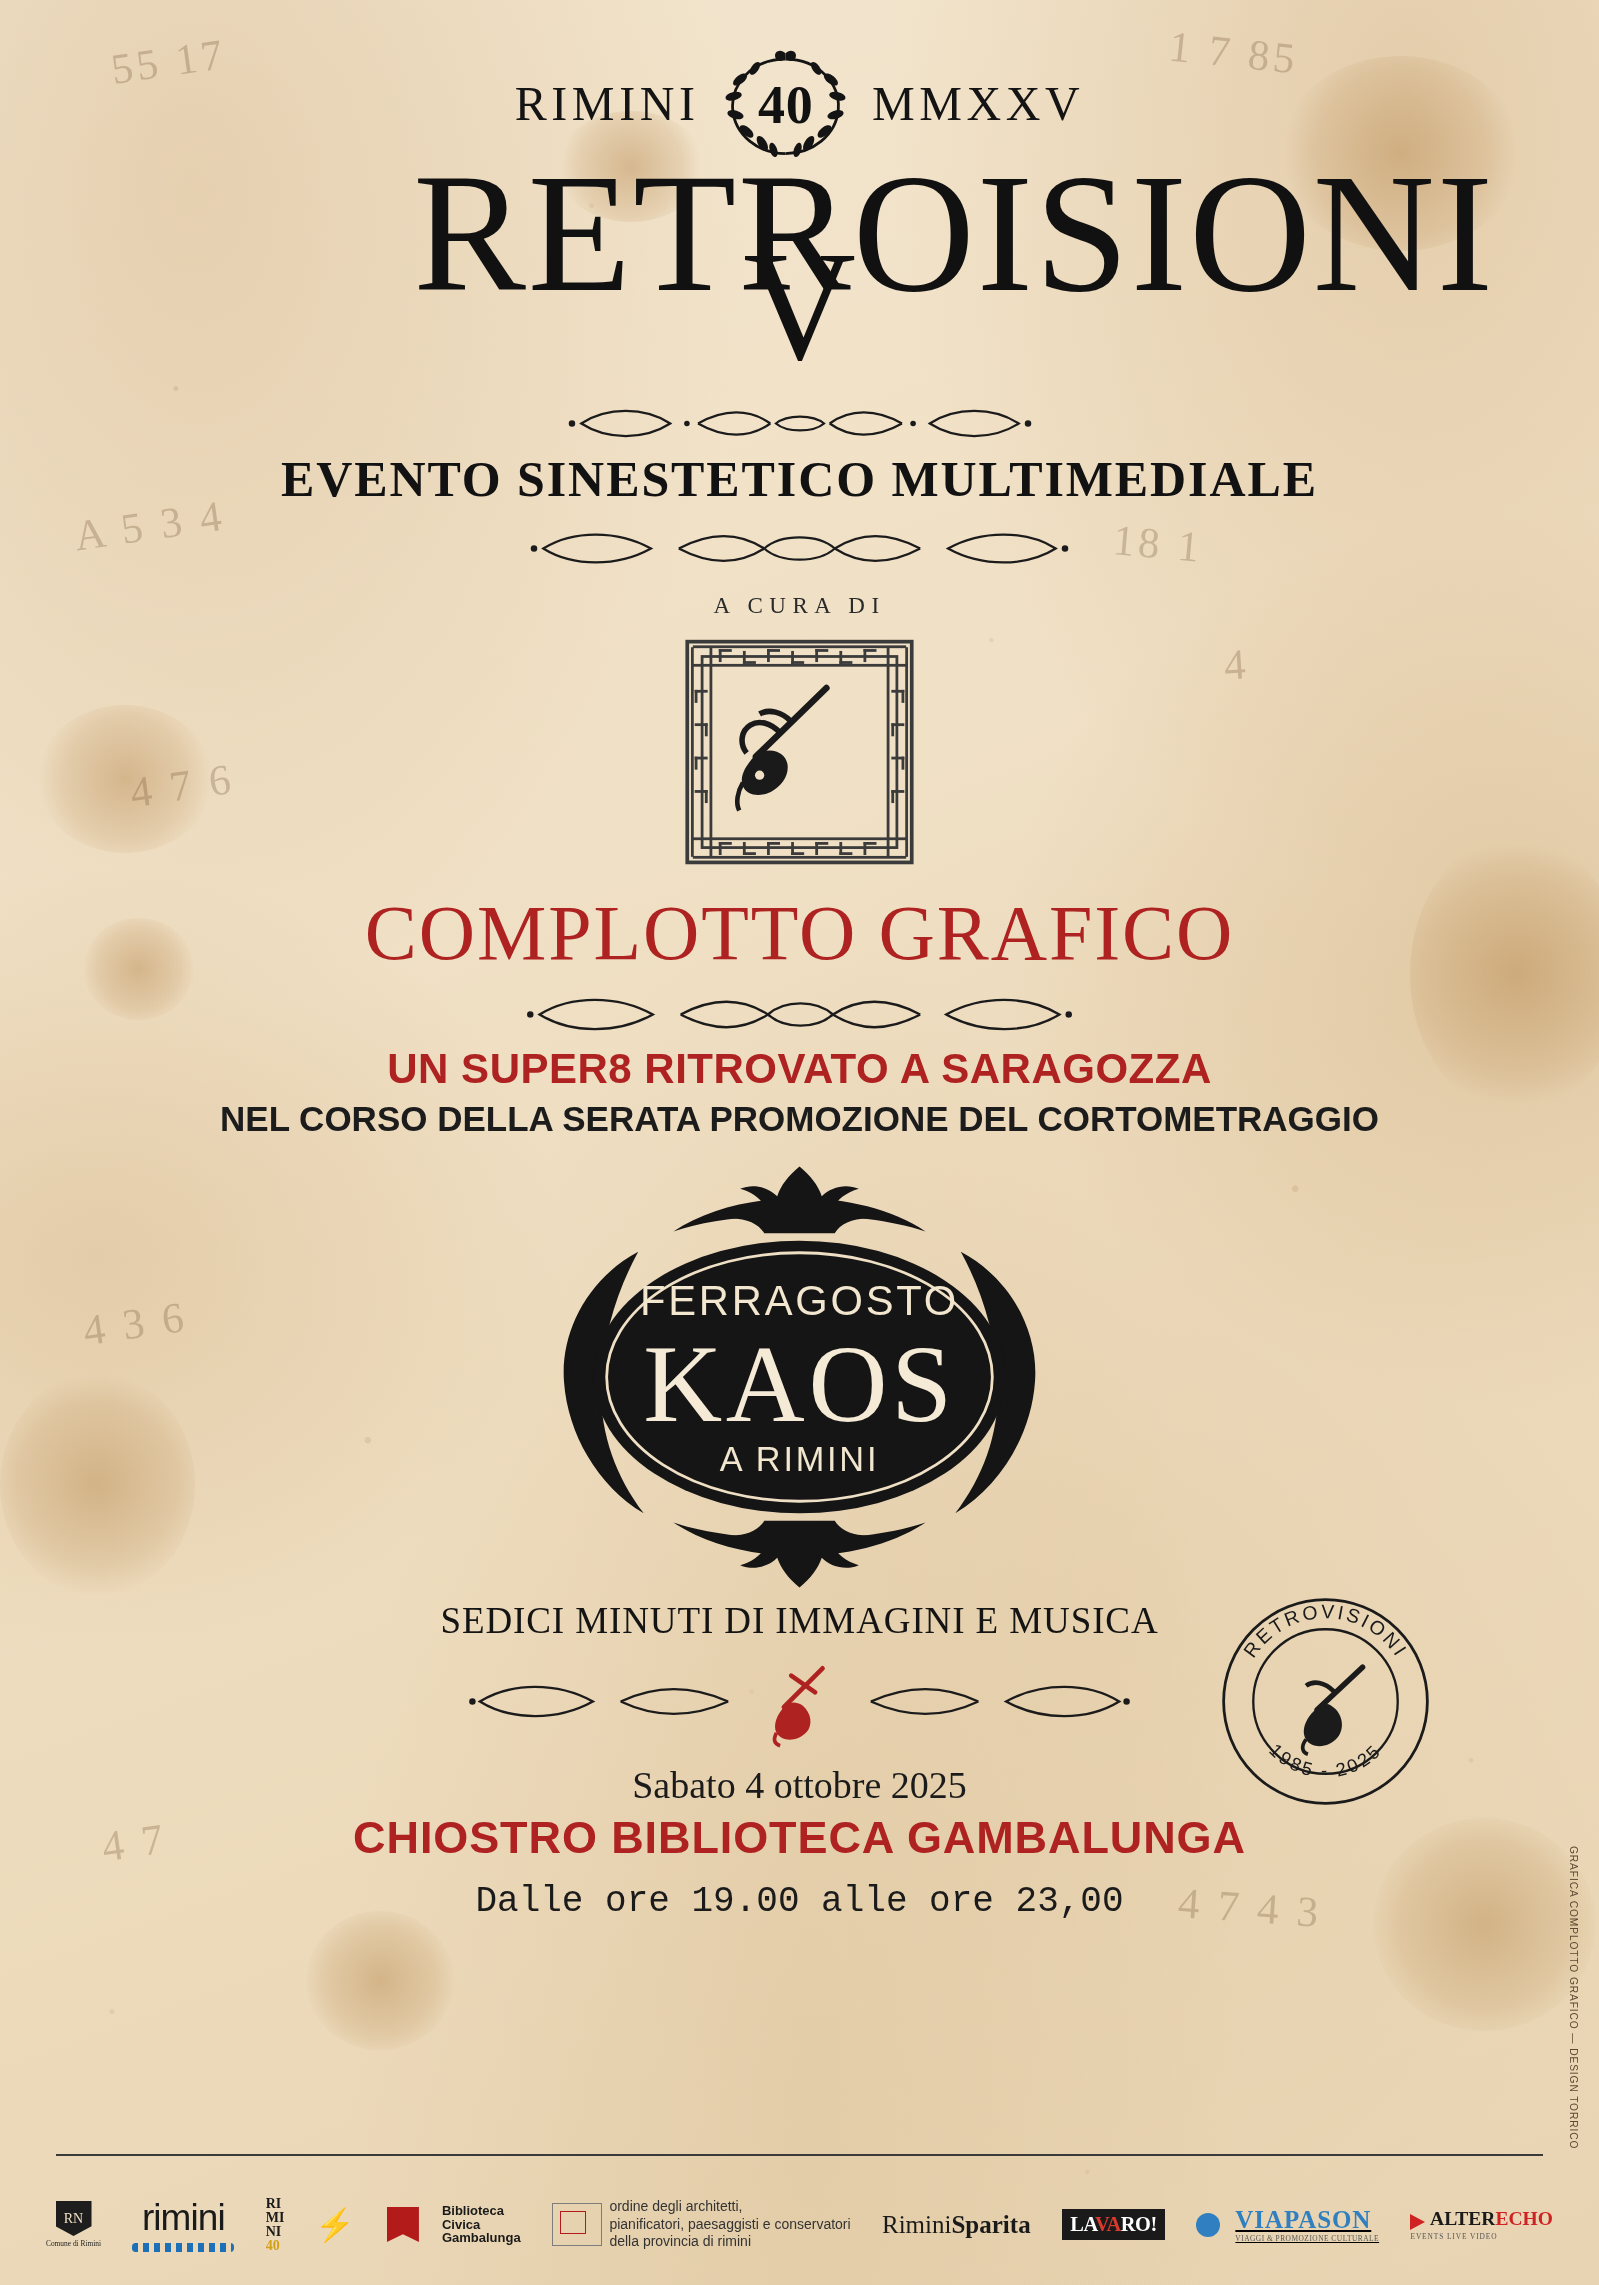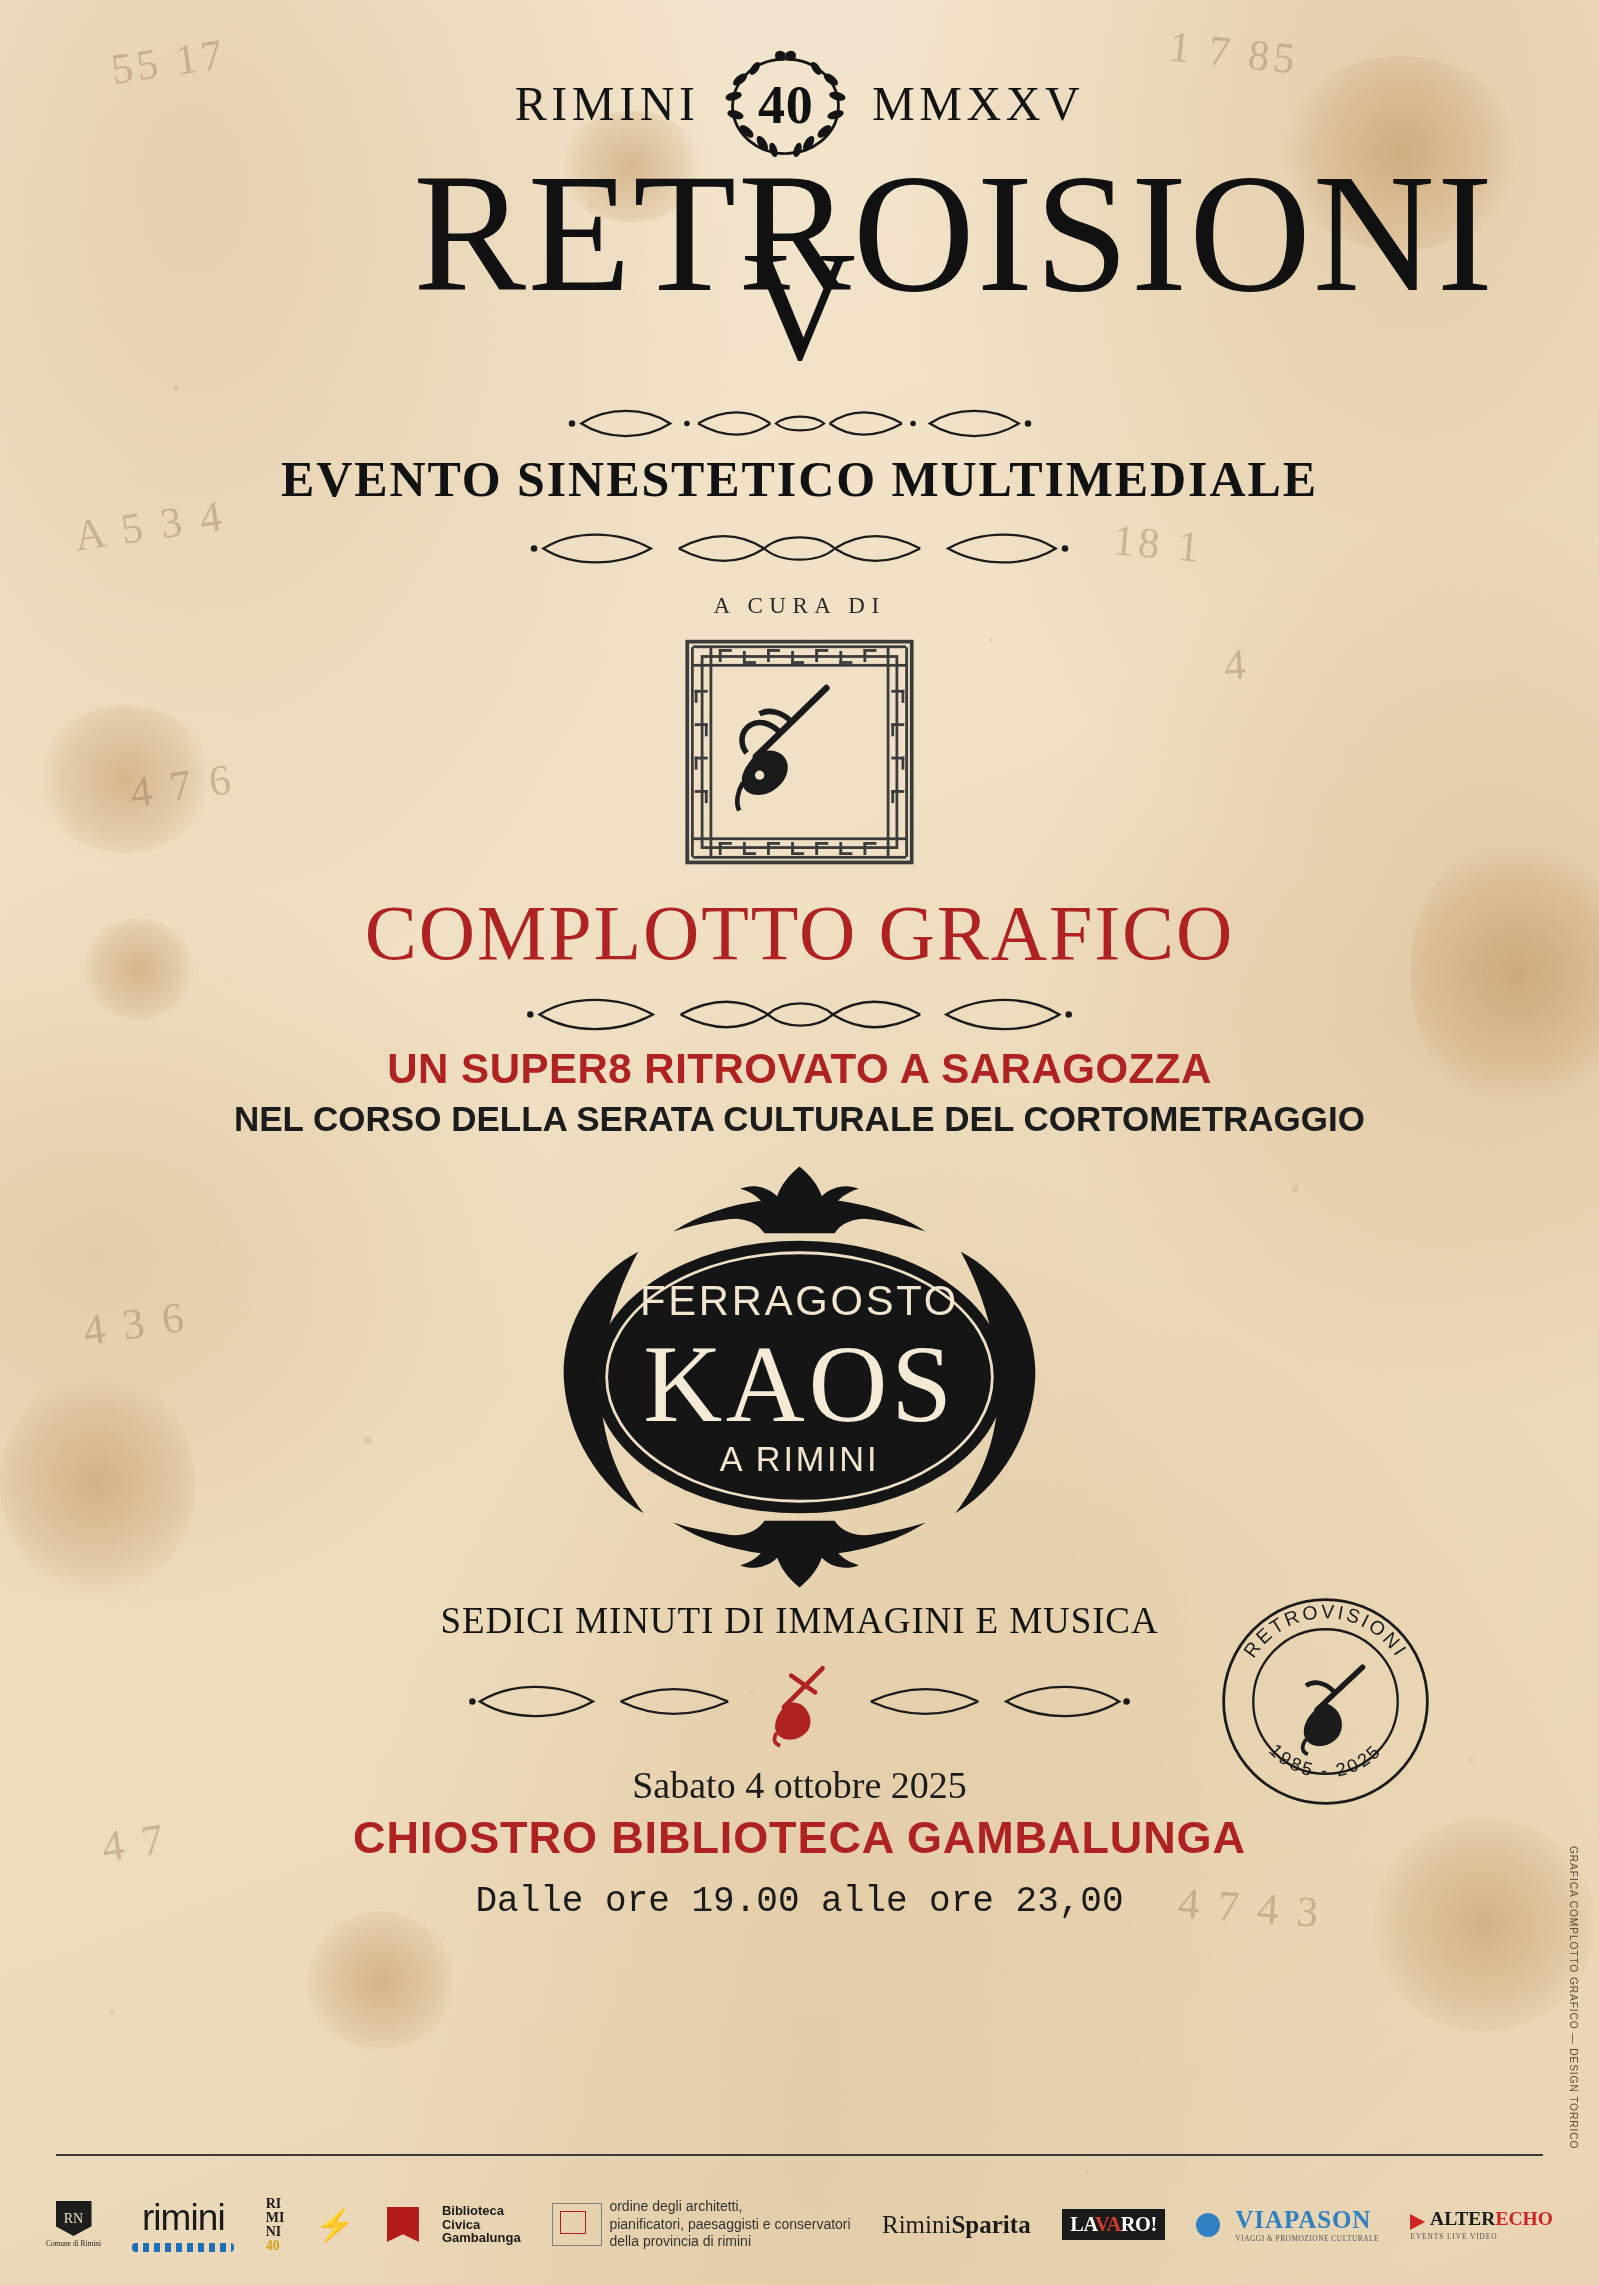--- a/index.html
+++ b/index.html
@@ -306,21 +306,21 @@
   .sp-ord .sq { width: 48px; height: 41px; border: 1.9px solid #7d7d7d; position: relative;}
   .sp-ord .sq:after{content:"";position:absolute;left:7.4px;top:7.4px;width:24px;height:20.4px;border:1.9px solid #b31b1b;}
   .sp-ord .t { font-size: 14px; color:#333; line-height:1.25;}
 
   .sp-rsp { font-size: 25px; color:#1a1a1a; font-family:"Liberation Serif", serif; }
   .sp-rsp b { font-weight: bold; }
 
   .sp-lav { background:#1a1a1a; color:#fff; font-size:20.4px; font-weight:bold; padding:3.7px 8.3px; letter-spacing:-0.5px;}
   .sp-lav .r { color:#d93a2b; }
 
-  .sp-via { gap:15px; }
+  .sp-via { gap:15px;text-decoration:underline; }
   .sp-via .dot { width:24px;height:24px;border-radius:50%;background:#2f7fc1;}
   .sp-via .t { font-size:25px; color:#2f7fc1; font-weight:bold; letter-spacing:0.9px;}
   .sp-via .s { font-size:7.4px; color:#555; letter-spacing:0.5px;}
 
   .sp-alt { flex-direction: column; align-items:flex-start; gap:2.8px;}
   .sp-alt .row { display:flex; align-items:flex-end; gap:4.6px;}
   .sp-alt .tri { width:0;height:0;border-left:15px solid #cf2323;border-top:8.3px solid transparent;border-bottom:8.3px solid transparent;}
   .sp-alt .t { font-size:19.5px; font-weight:bold; color:#1a1a1a;}
   .sp-alt .t i { color:#cf2323; font-style:normal;}
   .sp-alt .s { font-size:7.4px; color:#555; letter-spacing:0.9px;}
@@ -536,21 +536,21 @@
           <path d="M458 23 C496 2 546 2 580 23 C546 44 496 44 458 23 Z"></path>
         </g>
         <g fill="#1b1b1b">
             <circle cx="10" cy="23" r="3.5"></circle>
             <circle cx="590" cy="23" r="3.5"></circle>
           </g>
       </svg>
     </div>
 
     <div class="line-red">UN SUPER8 RITROVATO A SARAGOZZA</div>
-    <div class="line-dark">NEL CORSO DELLA SERATA CULTURALE DEL CORTOMETRAGGIO</div>
+    <div class="line-dark">NEL CORSO DELLA SERATA PROMOZIONE DEL CORTOMETRAGGIO</div>
 
     <div class="kaos-wrap">
       <svg viewBox="0 0 700 470">
         <g fill="#151515">
 
           <path d="M350 8 C338 18 330 28 326 40 C316 30 300 26 286 32 C300 36 310 44 314 54 C300 50 284 54 276 64 C294 64 306 70 312 80 L388 80 C394 70 406 64 424 64 C416 54 400 50 386 54 C390 44 400 36 414 32 C400 26 384 30 374 40 C370 28 362 18 350 8 Z"></path>
 
           <path d="M176 100 C120 130 92 188 96 240 C100 296 132 352 182 382 C150 340 134 292 136 240 C138 190 154 140 176 100 Z"></path>
           <path d="M524 100 C580 130 608 188 604 240 C600 296 568 352 518 382 C550 340 566 292 564 240 C562 190 546 140 524 100 Z"></path>
           <path d="M150 142 C112 172 96 212 100 250 C104 288 124 322 152 342 C132 312 124 280 126 248 C128 210 136 172 150 142 Z"></path>

